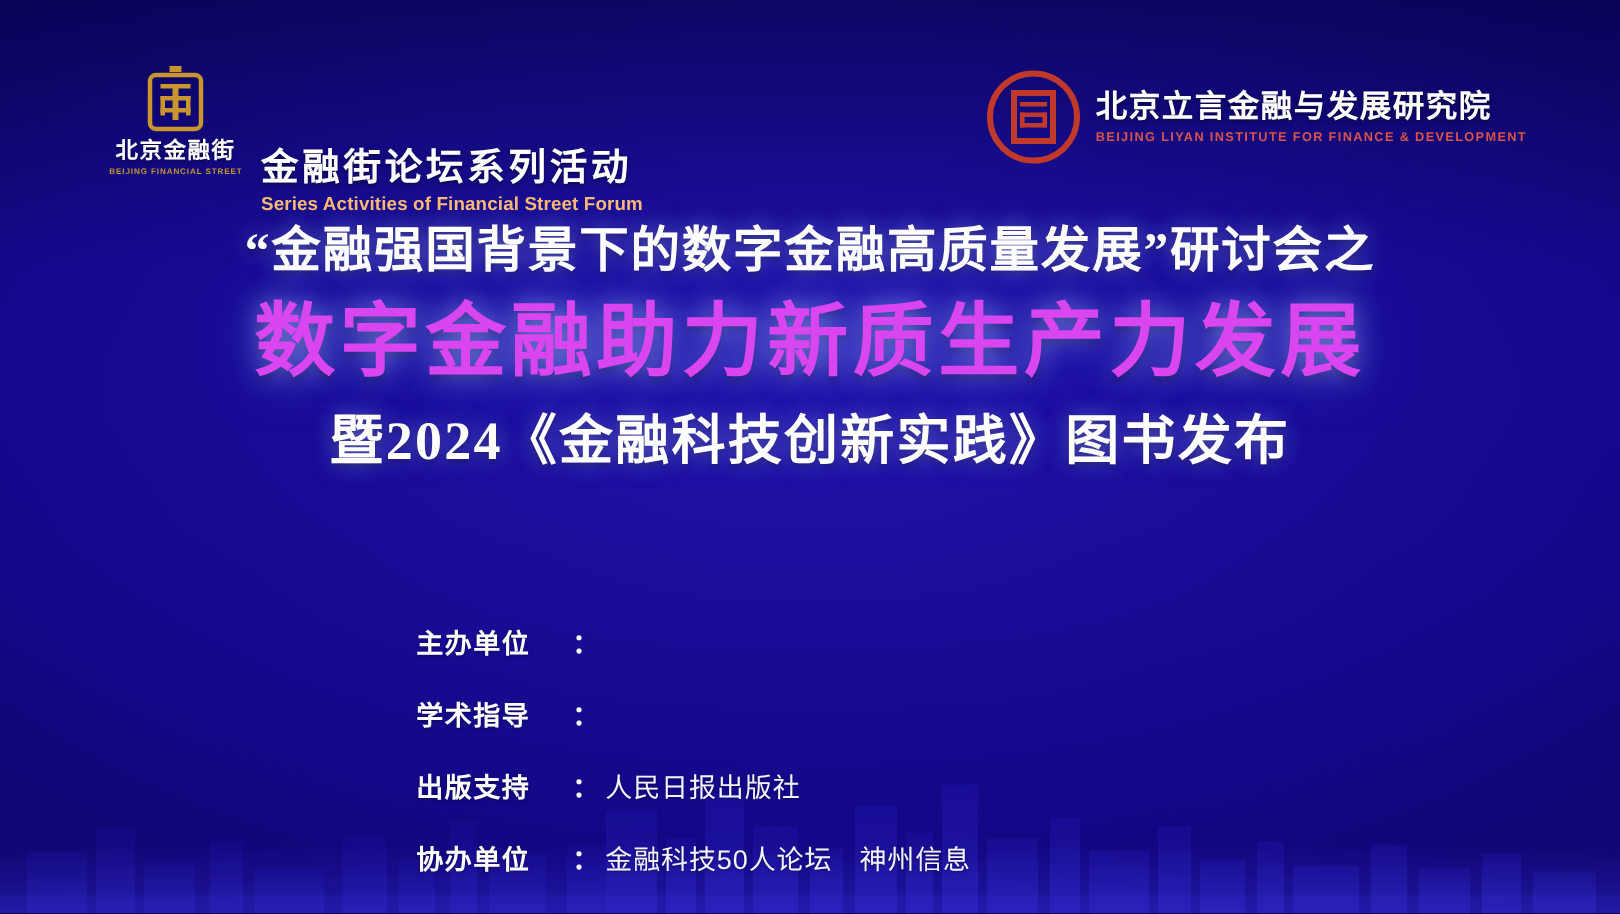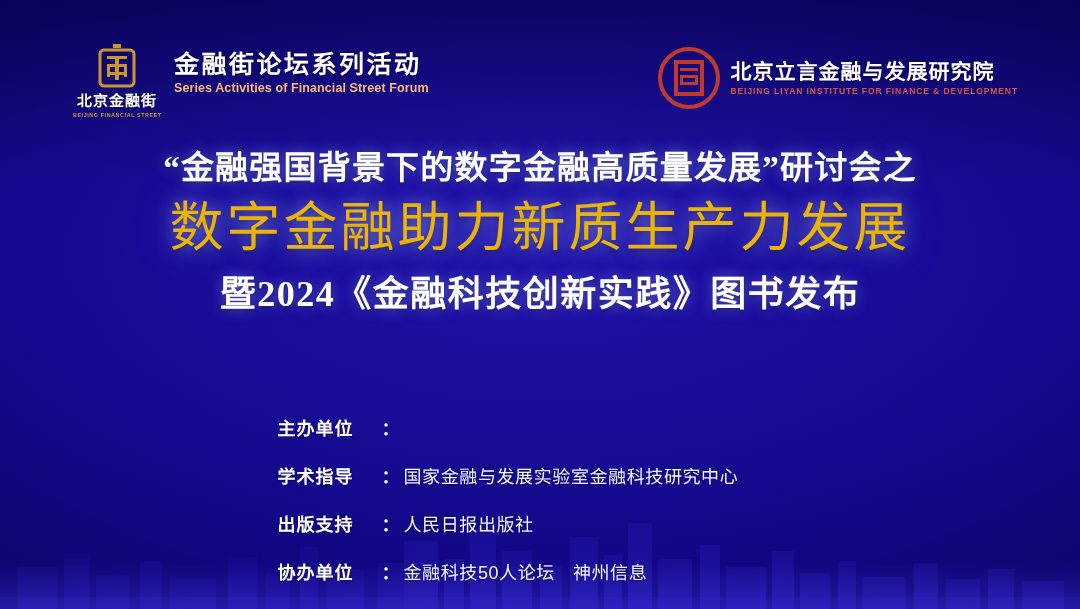--- a/index.html
+++ b/index.html
@@ -101,20 +101,21 @@
     padding-top: 9px;
   }
   .forum-cn {
     color: #ffffff;
     font-size: 25px;
     font-weight: bold;
     letter-spacing: 2.5px;
     line-height: 1.05;
     white-space: nowrap;
     text-shadow: 0 1px 3px rgba(0,0,0,0.45);
+    margin-top: 48px;
   }
   .forum-en {
     margin-top: 4px;
     color: #fdba74;
     font-size: 12.5px;
     font-weight: bold;
     letter-spacing: 0.1px;
     white-space: nowrap;
   }
 
@@ -157,23 +158,23 @@
     font-size: 33px;
     font-weight: bold;
     letter-spacing: 1.2px;
     line-height: 1.25;
     white-space: nowrap;
     text-shadow: 0 0 14px rgba(150,170,255,0.55), 0 2px 4px rgba(0,0,0,0.35);
     font-family: "Liberation Serif", "DejaVu Serif", serif;
   }
   .title-line-2 {
     margin-top: 8px;
-    color: #eab308;
+    color: #d946ef;
     font-size: 54px;
-    font-weight: normal;
+    font-weight: bold;
     letter-spacing: 3px;
     line-height: 1.18;
     white-space: nowrap;
     font-family: "Liberation Serif", "DejaVu Serif", serif;
     text-shadow:
       0 0 18px rgba(160,180,255,0.65),
       0 0 40px rgba(90,110,255,0.45),
       0 3px 5px rgba(0,0,0,0.35);
   }
   .title-line-3 {
@@ -356,23 +357,20 @@
   <div class="credits">
 
     <div class="credit-row">
       <span class="credit-label">主办单位</span>
       <span class="credit-colon">：</span>
     </div>
 
     <div class="credit-row">
       <span class="credit-label">学术指导</span>
       <span class="credit-colon">：</span>
-      <span class="credit-value">
-        <span>国家金融与发展实验室金融科技研究中心</span>
-      </span>
     </div>
 
     <div class="credit-row">
       <span class="credit-label">出版支持</span>
       <span class="credit-colon">：</span>
       <span class="credit-value">
         <span>人民日报出版社</span>
       </span>
     </div>
 

